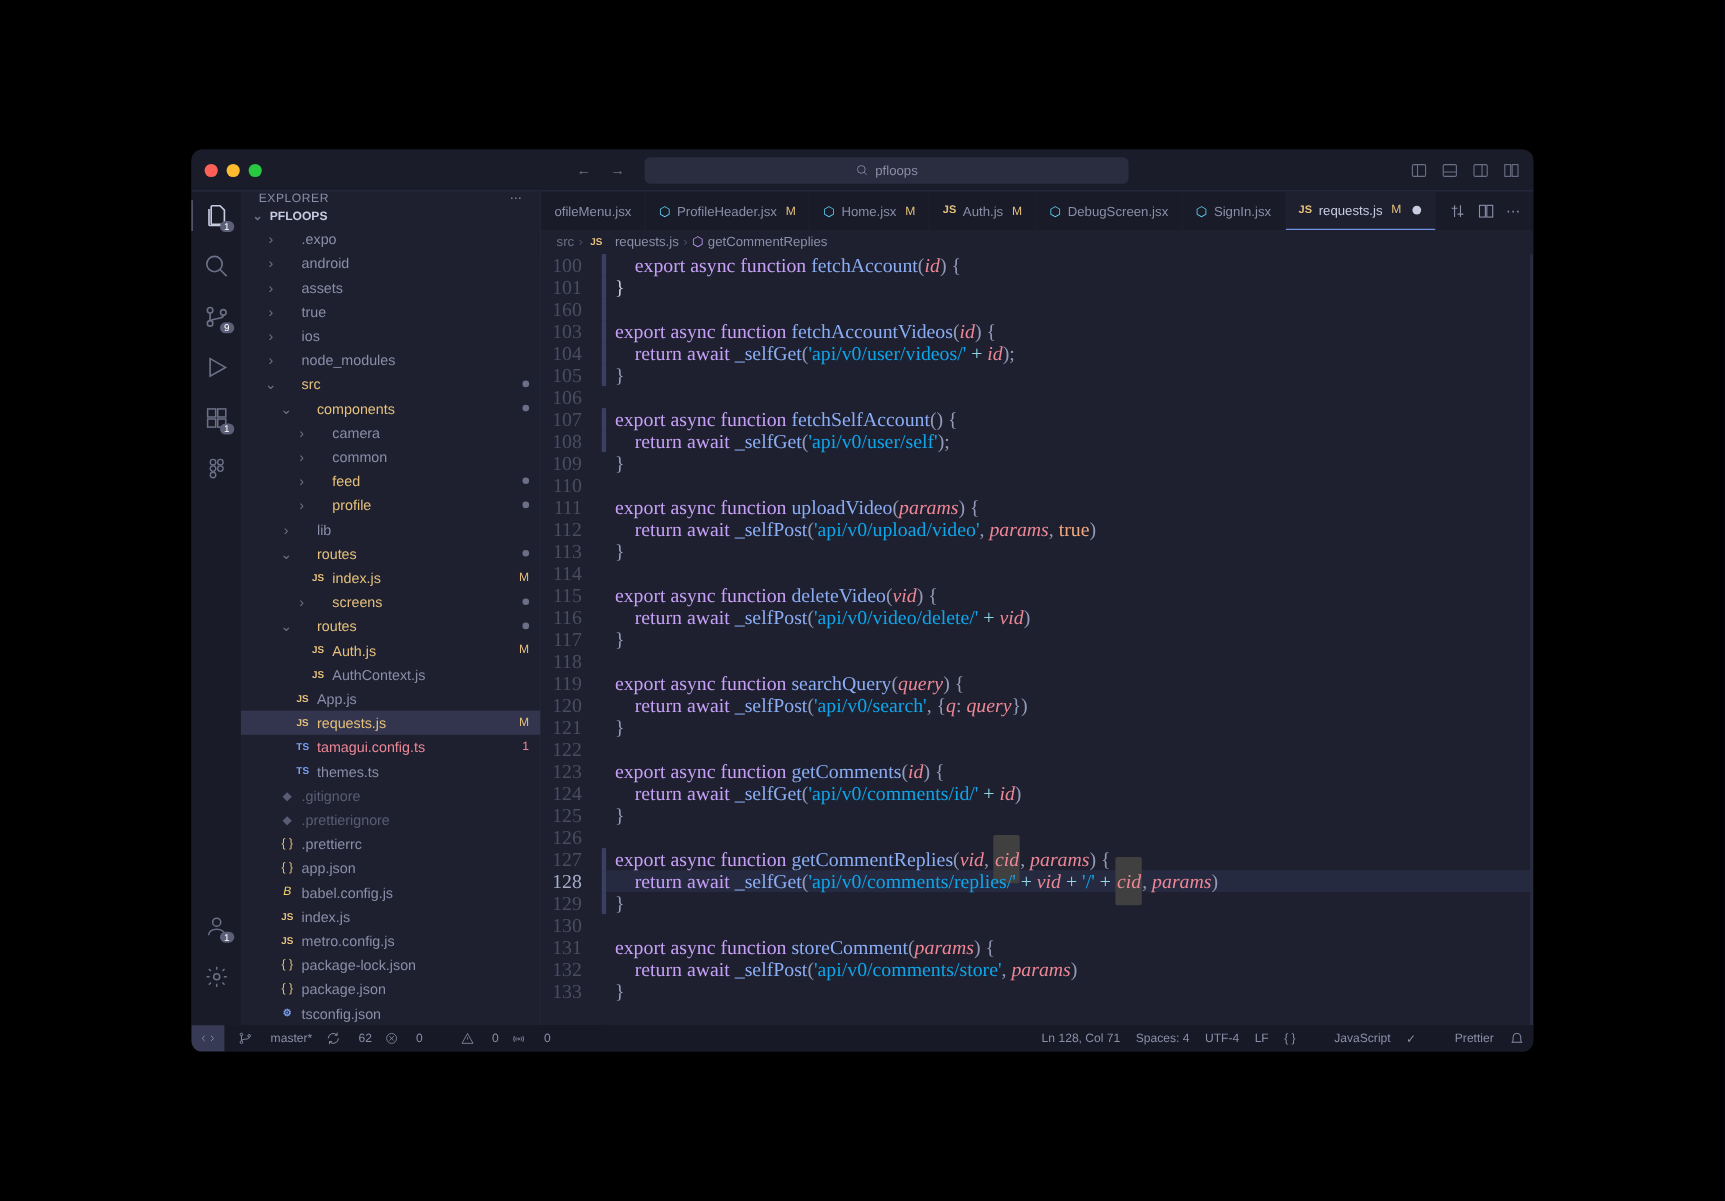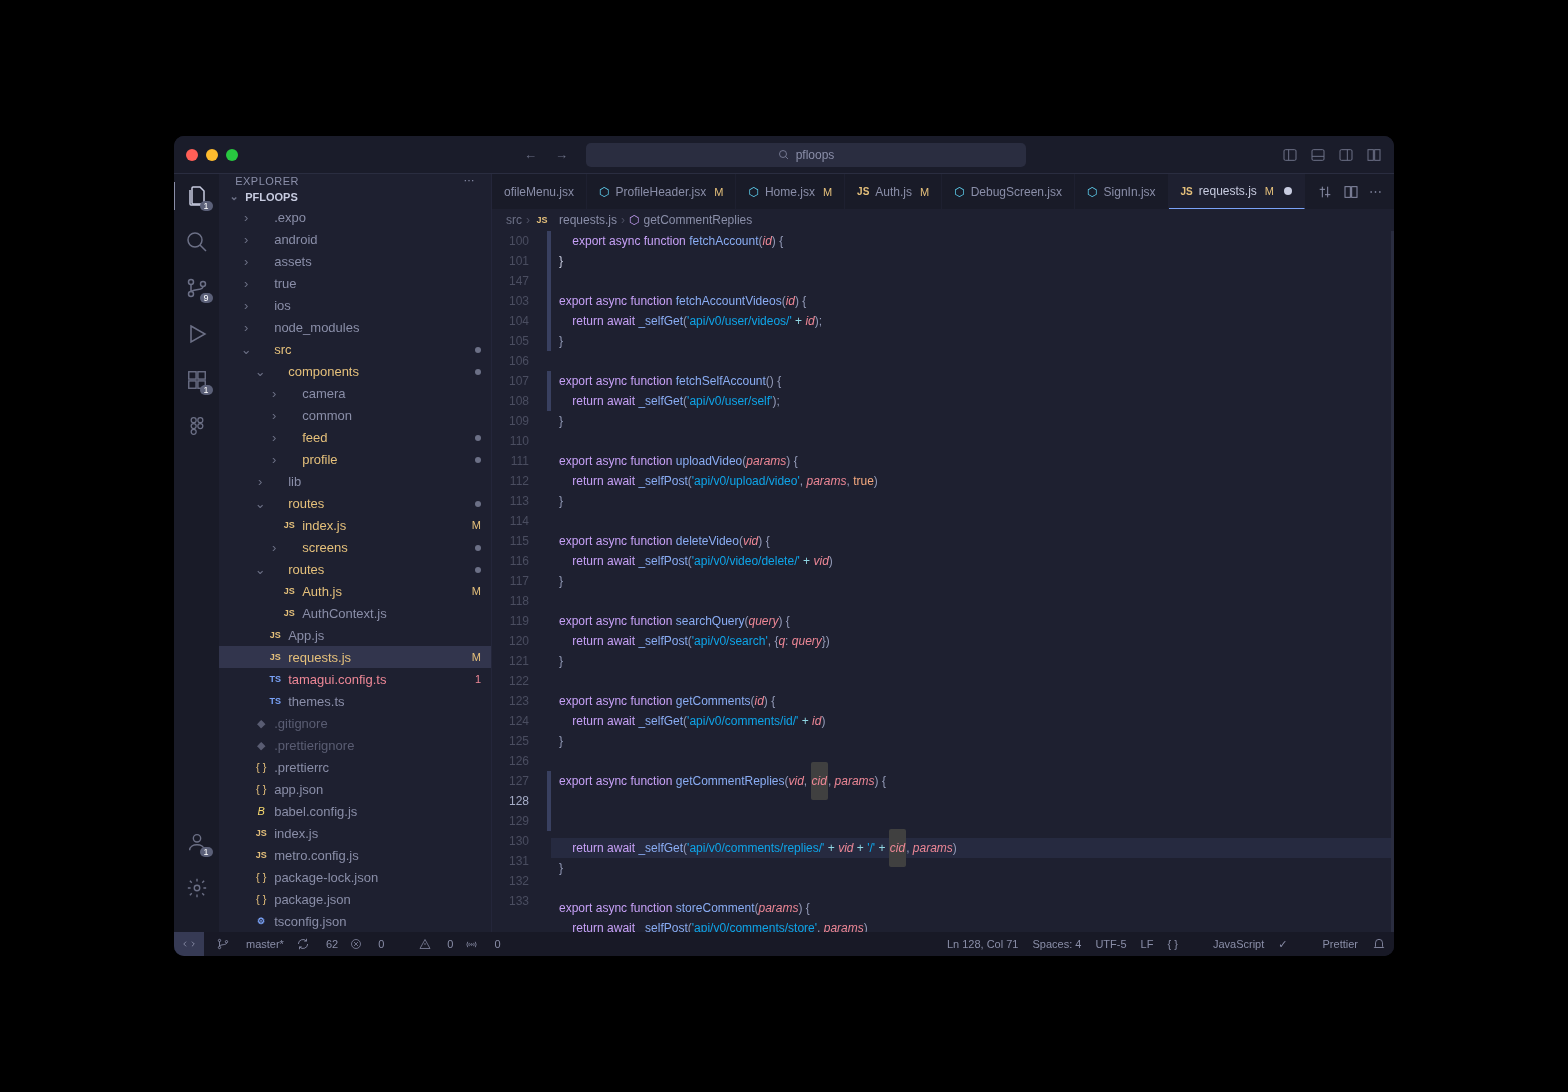--- a/index.html
+++ b/index.html
@@ -37,29 +37,29 @@
 .editor-area { flex: 1; display: flex; flex-direction: column; background: #1e2030; }
 .tabs { height: 35px; display: flex; background: #191b28; align-items: stretch; overflow:hidden;}
 .tab { display: flex; align-items: center; padding: 0 12px; gap: 6px; font-size: 12px; color: #8a8ea8; cursor: pointer; border-right: 1px solid #1e2030; white-space:nowrap;}
 .tab.active { background: #1e2030; color: #c8cce0; border-bottom: 1px solid #7aa2f7; }
 .tab .m { color: #e5c07b; font-size: 11px; margin-left:2px;}
 .tab .udot { width:8px;height:8px;border-radius:50%;background:#c8cce0;margin-left:4px;}
 .tab-actions { margin-left: auto; display: flex; align-items: center; gap: 10px; padding: 0 12px; color: #8a8ea8; }
 .breadcrumb { height: 22px; display: flex; align-items: center; padding: 0 14px; font-size: 12px; color: #6c7086; gap: 4px; }
 .breadcrumb .sep { color: #4a4d60; }
 .breadcrumb .fn { color: #8a8ea8; }
-.code { flex: 1; display: flex; font-family: Liberation Sans, sans-serif; font-size: 12px; line-height: 20px; overflow: hidden; position:relative;}
+.code { flex: 1; display: flex; font-family: Liberation Serif, serif; font-size: 18px; line-height: 20px; overflow: hidden; position:relative;}
 .gutter { width: 55px; text-align: right; padding-right: 18px; color: #4a4d60; user-select: none; background:#1e2030;}
 .gutter .ln.cur { color: #a6adc8; }
 .glyph { width:4px; background:#1e2030; }
 .glyph>div{height:20px;}
 .glyph .gm { background:#394060; }
 .content { flex: 1; white-space: pre; color: #c8cce0; }
 .content .line { height: 20px; padding-left: 8px; }
-.content .line.cur { background: #262a40; margin-top: 47px; }
+.content .line.cur { background: #262a40; }
 .kw { color: #c6a0f6; } .fnname { color: #8aadf4; } .str { color: #0ea5e9; } .param { color: #ed8796; font-style:italic;} .punc { color: #939ab7; } .call { color: #8aadf4; } .op { color: #91d7e3; } .bool{color:#f5a97f;}
 .hl { background: #404040; border-radius:2px; padding:12px 1px;}
 .minimap-edge { position:absolute; right:0; top:0; width:3px; height:100%; background:#2a2d40;}
 .statusbar { height: 24px; background: #181926; display: flex; align-items: center; font-size: 11px; color: #8a8ea8; padding: 0 8px; }
 .statusbar .sbl { display: flex; align-items: center; gap: 12px; }
 .statusbar .sbr { margin-left: auto; display: flex; align-items: center; gap: 14px; }
 .sb-item { display: flex; align-items: center; gap: 16px; cursor: pointer; }
 .remote { background: #363a54; padding: 2px 8px; border-radius: 0; margin-left:-8px; height:24px; display:flex;align-items:center;}
 svg { stroke: currentColor; fill: none; stroke-width: 1.5; }
 </style>
@@ -409,21 +409,21 @@
         <span class="fi js">JS</span>
         <span class="fn">requests.js</span>
         <span class="sep">›</span>
         <span style="color:#c6a0f6">⬡</span>
         <span class="fn">getCommentReplies</span>
       </div>
       <div class="code">
         <div class="gutter" id="gutter">
             <div class="ln">100</div>
             <div class="ln">101</div>
-            <div class="ln">147</div>
+            <div class="ln">160</div>
             <div class="ln">103</div>
             <div class="ln">104</div>
             <div class="ln">105</div>
             <div class="ln">106</div>
             <div class="ln">107</div>
             <div class="ln">108</div>
             <div class="ln">109</div>
             <div class="ln">110</div>
             <div class="ln">111</div>
             <div class="ln">112</div>
@@ -526,21 +526,21 @@
           <svg width="13" height="13" viewBox="0 0 24 24">
             <path d="M5 7a10 10 0 000 10M8 9a6 6 0 000 6M19 7a10 10 0 010 10M16 9a6 6 0 010 6"></path>
             <circle cx="12" cy="12" r="1.5"></circle>
           </svg>
           <span>0</span>
         </span>
     </div>
     <div class="sbr">
       <span class="sb-item">Ln 128, Col 71</span>
       <span class="sb-item">Spaces: 4</span>
-      <span class="sb-item">UTF-5</span>
+      <span class="sb-item">UTF-4</span>
       <span class="sb-item">LF</span>
       <span class="sb-item"><span>{ }</span>&nbsp;<span>JavaScript</span></span>
       <span class="sb-item"><span>✓</span>&nbsp;<span>Prettier</span></span>
       <span class="sb-item">
           <svg width="14" height="14" viewBox="0 0 24 24">
             <path d="M6 16V10a6 6 0 1112 0v6l2 2H4l2-2z"></path>
           </svg>
         </span>
     </div>
   </div>

